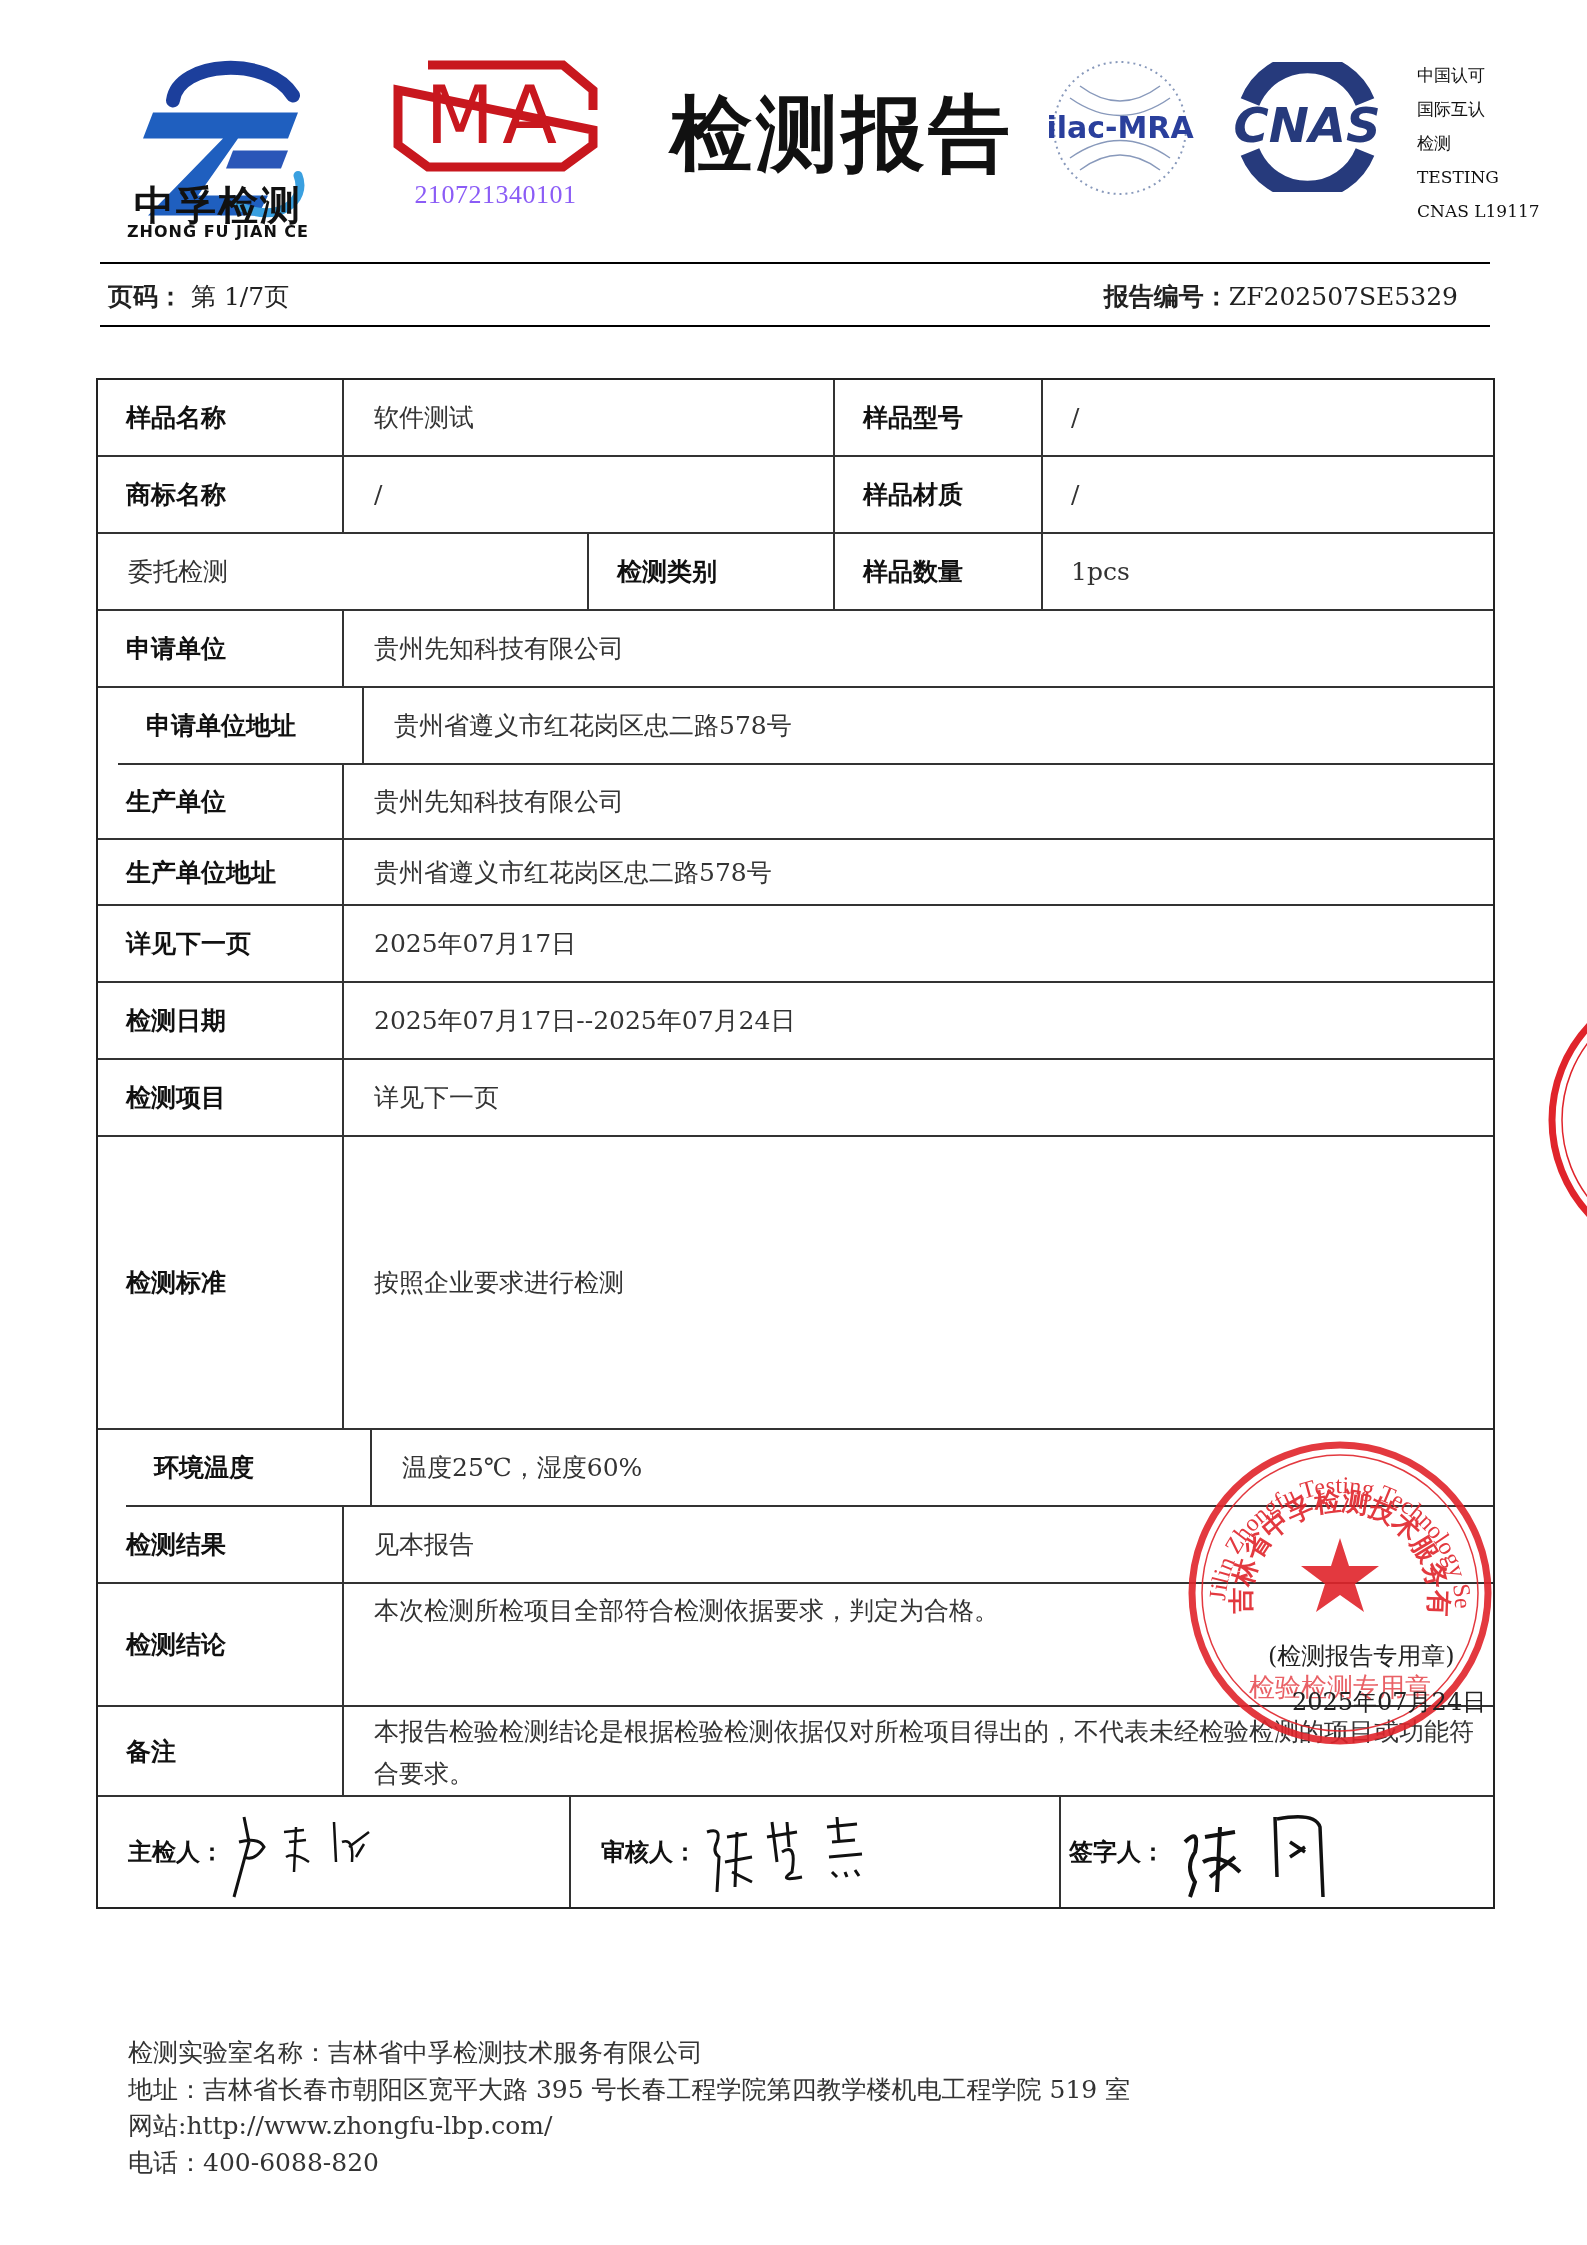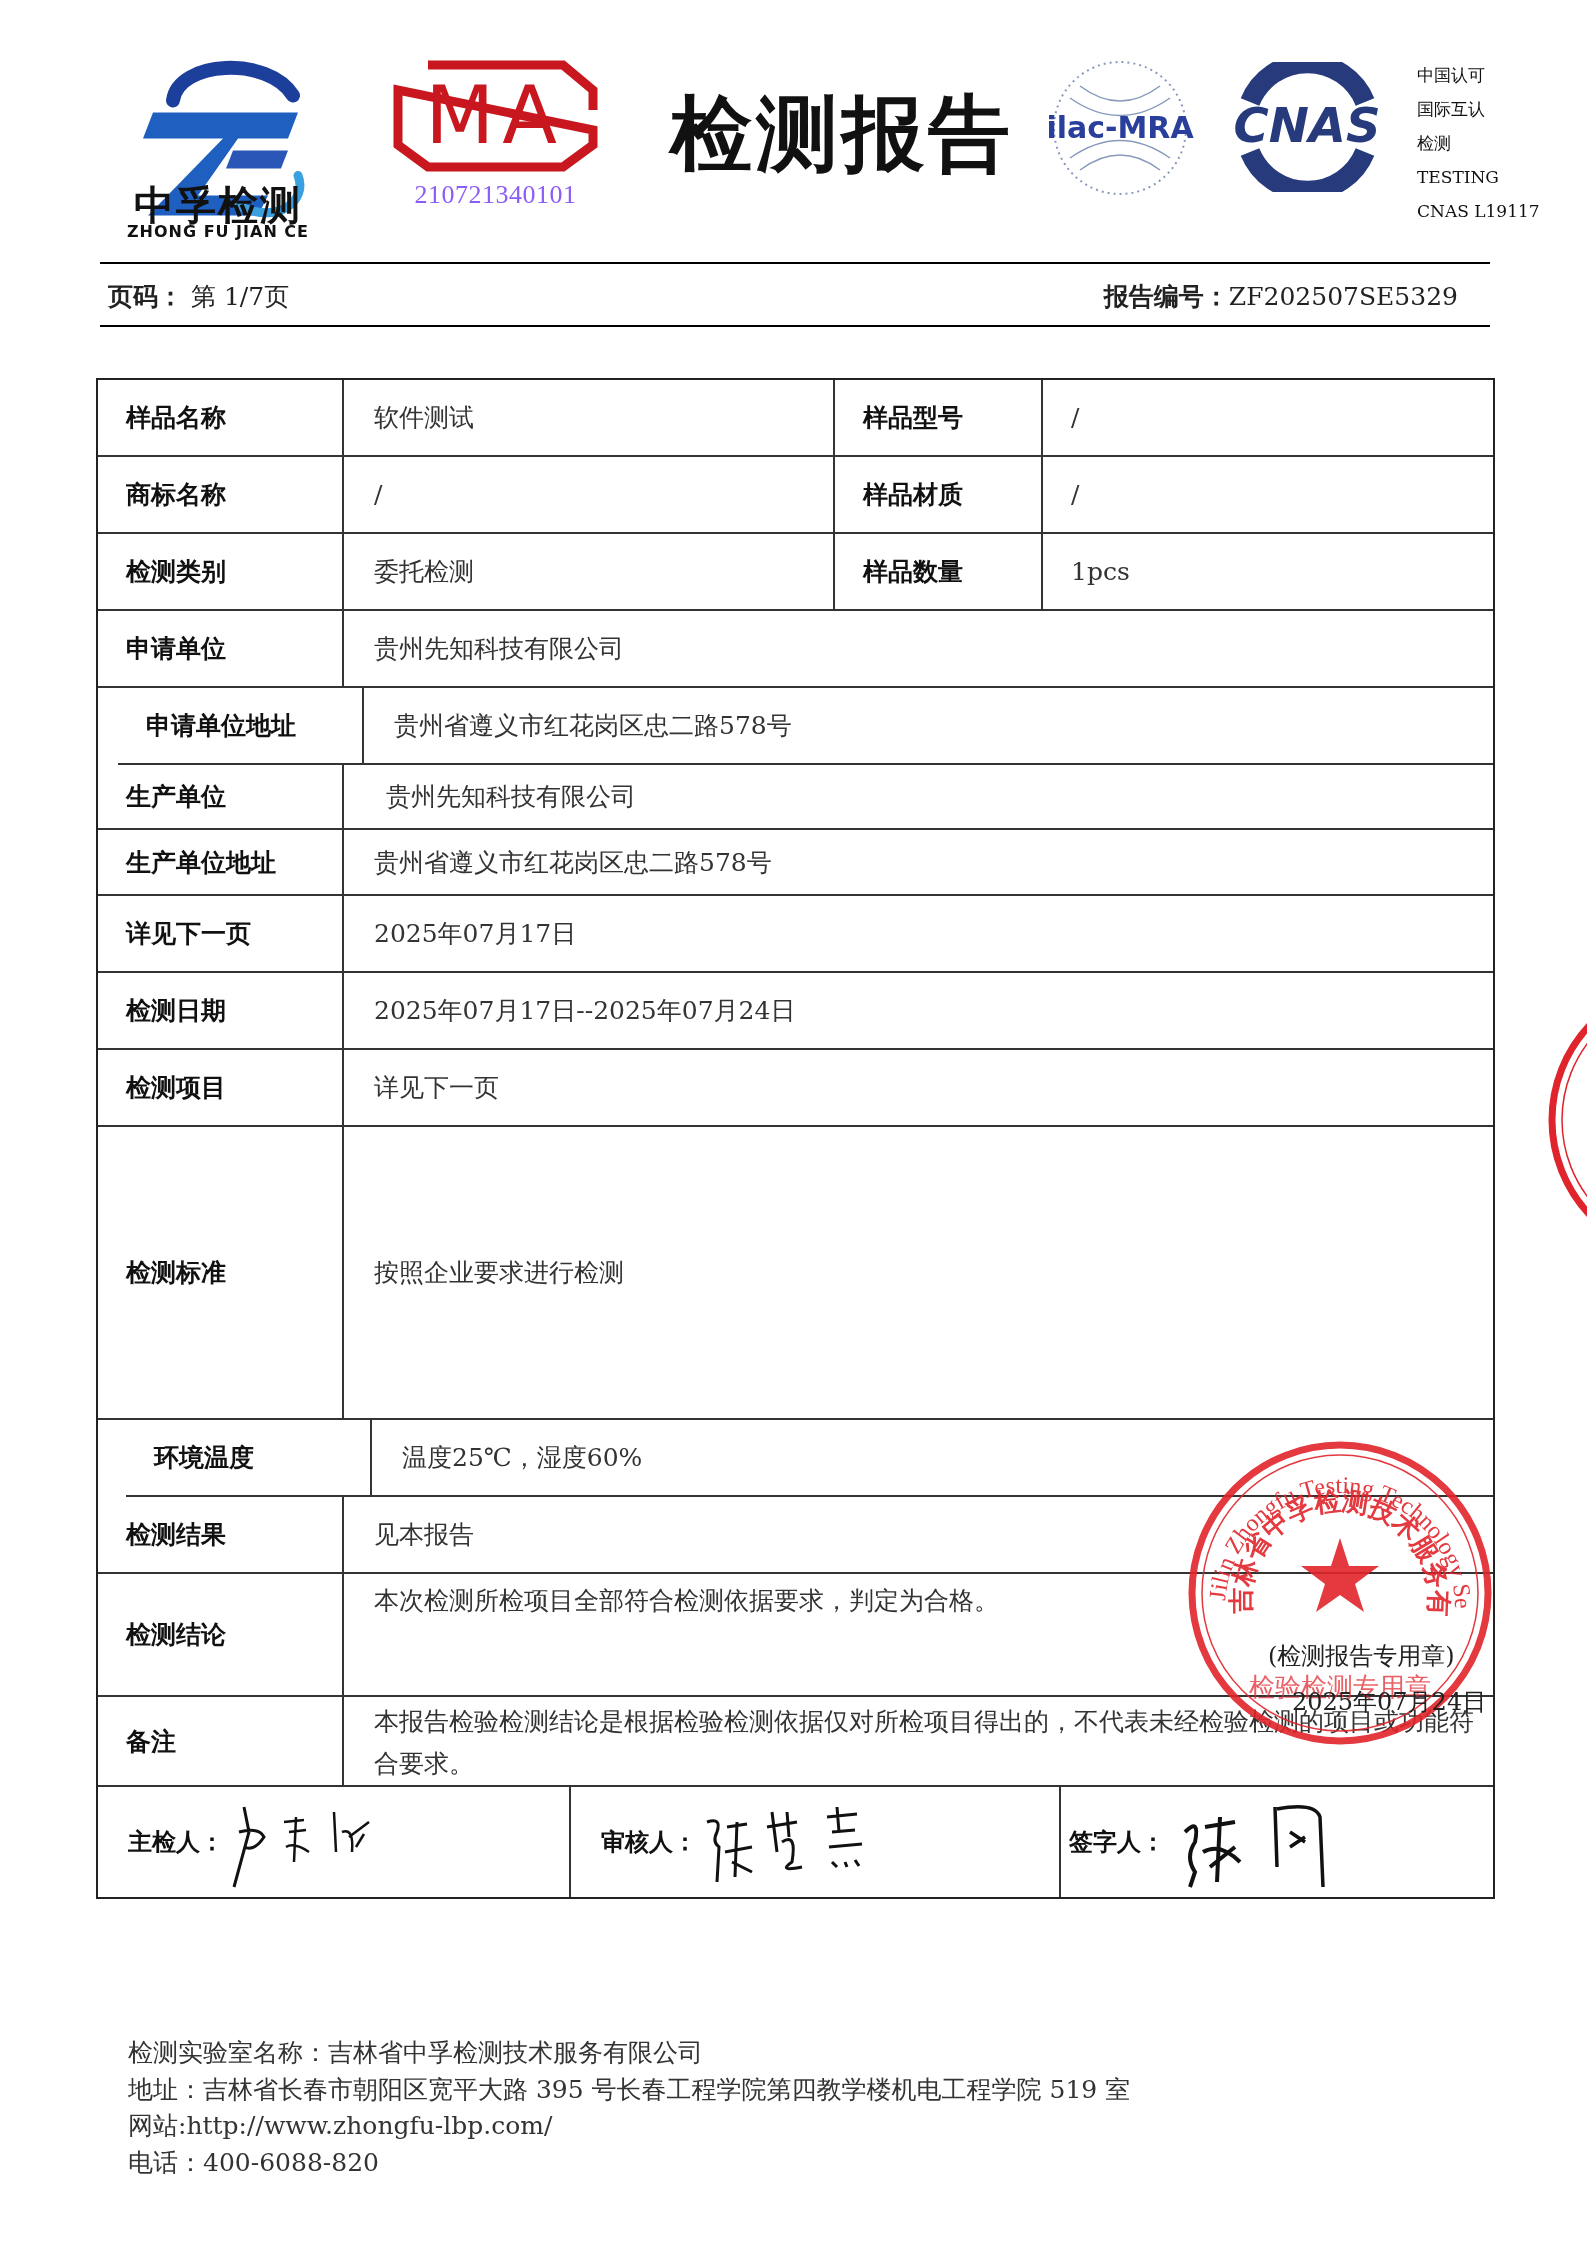--- a/index.html
+++ b/index.html
@@ -113,34 +113,34 @@
     <div class="cell k c3">样品型号</div>
     <div class="cell v c4">/</div>
   </div>
   <div class="row" style="height:77px;">
     <div class="cell k c1">商标名称</div>
     <div class="cell v c2">/</div>
     <div class="cell k c3">样品材质</div>
     <div class="cell v c4">/</div>
   </div>
   <div class="row" style="height:77px;">
+    <div class="cell v c2">委托检测</div>
     <div class="cell k c1">检测类别</div>
-    <div class="cell v c2">委托检测</div>
     <div class="cell k c3">样品数量</div>
     <div class="cell v c4">1pcs</div>
   </div>
   <div class="row" style="height:77px;">
     <div class="cell k c1">申请单位</div>
     <div class="cell v cwide">贵州先知科技有限公司</div>
   </div>
   <div class="row" style="height:77px;margin-left:20px;">
     <div class="cell k c1">申请单位地址</div>
     <div class="cell v cwide">贵州省遵义市红花岗区忠二路578号</div>
   </div>
-  <div class="row" style="height:65px;gap:12px;">
+  <div class="row" style="height:75px;">
     <div class="cell k c1">生产单位</div>
     <div class="cell v cwide">贵州先知科技有限公司</div>
   </div>
   <div class="row" style="height:66px;">
     <div class="cell k c1">生产单位地址</div>
     <div class="cell v cwide">贵州省遵义市红花岗区忠二路578号</div>
   </div>
   <div class="row" style="height:77px;">
     <div class="cell k c1">详见下一页</div>
     <div class="cell v cwide">2025年07月17日</div>

